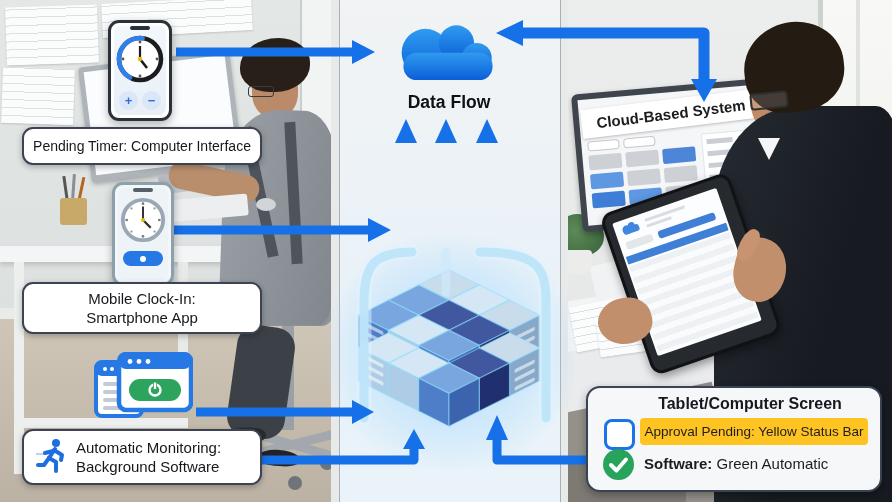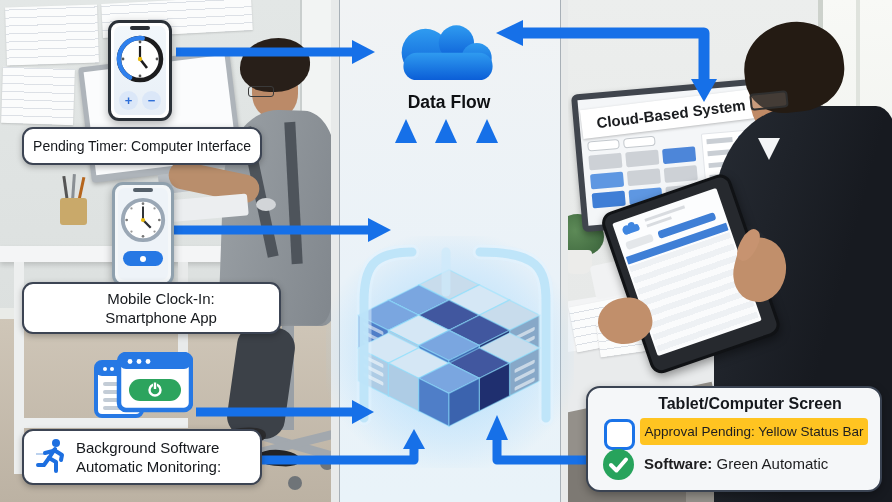--- a/index.html
+++ b/index.html
@@ -408,21 +408,21 @@
         <circle cx="14" cy="38" r="1.2" fill="#999"></circle>
         <circle cx="14" cy="14" r="1.2" fill="#999"></circle>
       <line x1="26" y1="26" x2="26" y2="12" stroke="#2a2d31" stroke-width="2"></line>
       <line x1="26" y1="26" x2="34" y2="34" stroke="#2a2d31" stroke-width="2.4"></line>
       <circle cx="26" cy="26" r="2.2" fill="#e8b90f"></circle>
     </svg>
     <div class="abs" style="left:8px;top:66px;width:40px;height:15px;background:#2678e4;border-radius:8px;"></div>
     <div class="abs" style="left:25px;top:71px;width:6px;height:6px;background:#fff;border-radius:50%;z-index:46;"></div>
   </div>
 
-  <div class="callout" style="left:22px;top:282px;width:236px;height:48px;font-size:15px;line-height:1.3;flex-direction:column;padding-left:19px;">
+  <div class="callout" style="left:22px;top:282px;width:236px;height:48px;font-size:15px;line-height:1.3;flex-direction:column;">
     <span>Mobile Clock-In:</span>
     <span>Smartphone App</span>
   </div>
 
   <div class="abs" style="left:93px;top:352px;width:100px;height:66px;z-index:45;">
     <svg width="100" height="66" viewBox="0 0 100 66">
       <g>
         <rect x="3" y="10" width="46" height="54" rx="6" fill="#ffffff" stroke="#2678e4" stroke-width="4"></rect>
         <rect x="3" y="10" width="46" height="14" rx="6" fill="#2678e4"></rect>
         <circle cx="12" cy="17" r="2" fill="#fff"></circle>
@@ -456,22 +456,22 @@
       <circle cx="22" cy="5" r="4" fill="#1d6fe0"></circle>
       <g fill="none" stroke="#1d6fe0" stroke-width="4" stroke-linecap="round" stroke-linejoin="round">
         <path d="M21 11 L15 20"></path>
         <path d="M20 12 L28 17 L27 22"></path>
         <path d="M19 13 L11 15"></path>
         <path d="M15 20 L22 24 L22 33"></path>
         <path d="M15 20 L10 27 L4 27"></path>
       </g>
     </svg>
     <span style="font-size:15px;line-height:1.3;">
+      <span style="display:block;">Automatic Monitoring:</span>
       <span style="display:block;">Background Software</span>
-      <span style="display:block;">Automatic Monitoring:</span>
     </span>
   </div>
 
   <div class="card">
     <div class="card-title">Tablet/Computer Screen</div>
     <div class="chk-pending"></div>
     <div class="yellow-bar">Approval Pending: Yellow Status Bar</div>
     <div class="chk-ok">
       <svg width="31" height="31" viewBox="0 0 31 31">
           <polyline points="8,16 13.5,21.5 23,10.5" fill="none" stroke="#ffffff" stroke-width="4" stroke-linecap="round" stroke-linejoin="round"></polyline>

